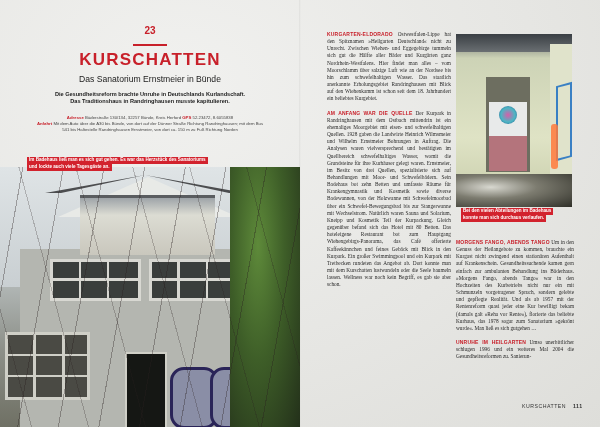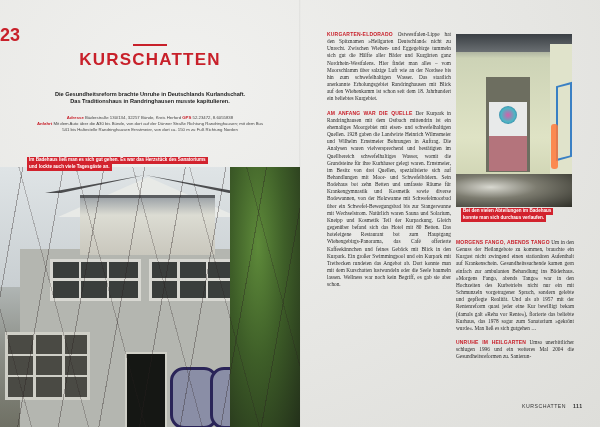--- a/index.html
+++ b/index.html
@@ -5,22 +5,22 @@
   * { box-sizing: border-box; margin: 0; padding: 0; }
   html, body { width: 600px; height: 427px; overflow: hidden; background: #e9e9e7; }
   body { font-family: "Liberation Serif", serif; color: #2a2a2a; position: relative; }
 
   .spread { position: absolute; left: 0; top: 0; width: 600px; height: 427px;
     background: radial-gradient(ellipse at 30% 20%, #f1f1ef 0%, #e6e6e3 60%, #dededa 100%); }
   .gutter { position: absolute; left: 299px; top: 0; width: 2px; height: 427px;
     background: linear-gradient(90deg, rgba(0,0,0,0.06), rgba(0,0,0,0)); }
 
   
-  .chapter-num { position: absolute; left: 0; width: 300px; top: 25px; 
-    font-family: "Liberation Sans", sans-serif; font-weight: bold; color: #c8202a; font-size: 18px; }
+  .chapter-num { position: absolute; left: 0; width: 300px; top: 25px; text-align: center;
+    font-family: "Liberation Sans", sans-serif; font-weight: bold; color: #c8202a; font-size: 10px; }
   .chapter-rule { position: absolute; left: 133px; top: 44px; width: 34px; height: 1.5px; background: #c8202a; }
   .chapter-title { position: absolute; left: 0; width: 300px; top: 50px; text-align: center;
     font-family: "Liberation Sans", sans-serif; font-weight: bold; color: #c8202a; font-size: 17px; letter-spacing: 1.2px; }
   .subtitle { position: absolute; left: 0; width: 300px; top: 74px; text-align: center;
     font-family: "Liberation Sans", sans-serif; font-size: 8.6px; color: #222; }
   .lead { position: absolute; left: 30px; width: 240px; top: 91px; text-align: center;
     font-family: "Liberation Sans", sans-serif; font-size: 5.6px; line-height: 7.4px; color: #222; font-weight: bold; }
   .lead span { display: block; }
 
   .info { position: absolute; left: 35px; width: 230px; top: 115px; text-align: center;
@@ -90,20 +90,21 @@
 </style>
 </head>
 <body>
 
 <div class="spread">
   <div class="gutter"></div>
 
   <div class="chapter-num">23</div>
   <div class="chapter-rule"></div>
   <h1 class="chapter-title">KURSCHATTEN</h1>
+  <div class="subtitle">Das Sanatorium Ernstmeier in Bünde</div>
   <div class="lead">
     <span>Die Gesundheitsreform brachte Unruhe in Deutschlands Kurlandschaft.</span>
     <span>Das Traditionshaus in Randringhausen musste kapitulieren.</span>
   </div>
 
   <div class="info">
     <span class="lbl">Adresse</span>
     <span>Bäderstraße 130/134, 32257 Bünde, Kreis Herford</span>
     <span class="lbl">GPS</span>
     <span>52.23472, 8.6055838</span><br>

